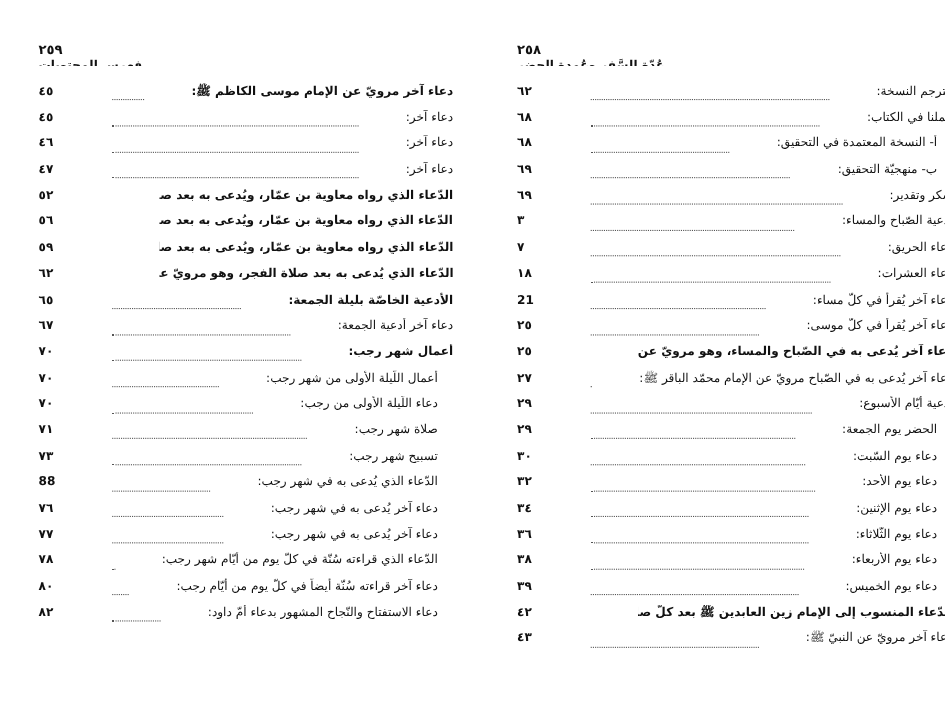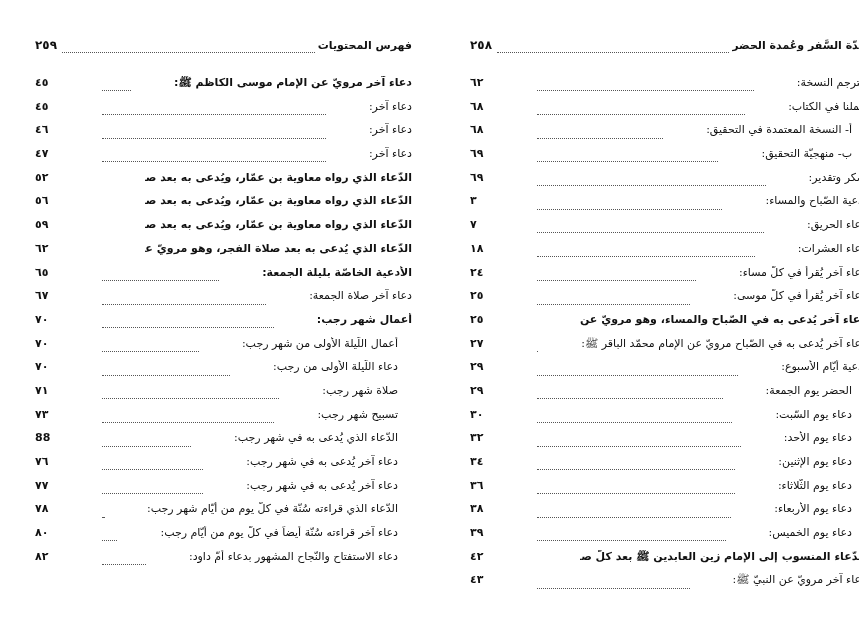--- a/index.html
+++ b/index.html
@@ -7,21 +7,21 @@
     width: 859px; height: 639px; position: relative; overflow: hidden;
     font-family: "DejaVu Sans", sans-serif; color: #111;
   }
   .page {
     position: absolute; top: 38px;
   }
   #page-left  { left: 35px;  width: 377px; }
   #page-right { left: 470px; width: 396px; }
 
   .running-head {
-    display: flex; align-items: baseline;
+    display: flex; flex-direction: column; align-items: baseline;
     height: 22px; font-size: 12px; font-weight: bold;
     margin-bottom: 16px;
   }
   .entry {
     display: flex; flex-direction: row; align-items: baseline;
     height: 23.7px; font-size: 11px; white-space: nowrap; gap: 40px;
   }
   .entry.bold { font-weight: bold; }
   .num {
     flex: 0 0 auto; min-width: 24px; text-align: left;
@@ -92,21 +92,21 @@
         <span class="title">الدّعاء الذي يُدعى به بعد صلاة الفجر، وهو مرويّ عن معاوية بن عمّار:</span>
       </div>
       <div class="entry bold indent-1">
         <span class="num">٦٥</span>
         <span class="leader"></span>
         <span class="title">الأدعية الخاصّة بليلة الجمعة:</span>
       </div>
       <div class="entry indent-1">
         <span class="num">٦٧</span>
         <span class="leader"></span>
-        <span class="title">دعاء آخر صلاة الجمعة:</span>
+        <span class="title">دعاء آخر أدعية الجمعة:</span>
       </div>
       <div class="entry bold indent-1">
         <span class="num">٧٠</span>
         <span class="leader"></span>
         <span class="title">أعمال شهر رجب:</span>
       </div>
       <div class="entry indent-2">
         <span class="num">٧٠</span>
         <span class="leader"></span>
         <span class="title">أعمال اللّيلة الأولى من شهر رجب:</span>
@@ -200,21 +200,21 @@
         <span class="num">٧</span>
         <span class="leader"></span>
         <span class="title">دعاء الحريق:</span>
       </div>
       <div class="entry indent-1">
         <span class="num">١٨</span>
         <span class="leader"></span>
         <span class="title">دعاء العشرات:</span>
       </div>
       <div class="entry indent-1">
-        <span class="num">٢٤</span>
+        <span class="num">21</span>
         <span class="leader"></span>
         <span class="title">دعاء آخر يُقرأ في كلّ مساء:</span>
       </div>
       <div class="entry indent-1">
         <span class="num">٢٥</span>
         <span class="leader"></span>
         <span class="title">دعاء آخر يُقرأ في كلّ موسى:</span>
       </div>
       <div class="entry bold indent-1">
         <span class="num">٢٥</span>

